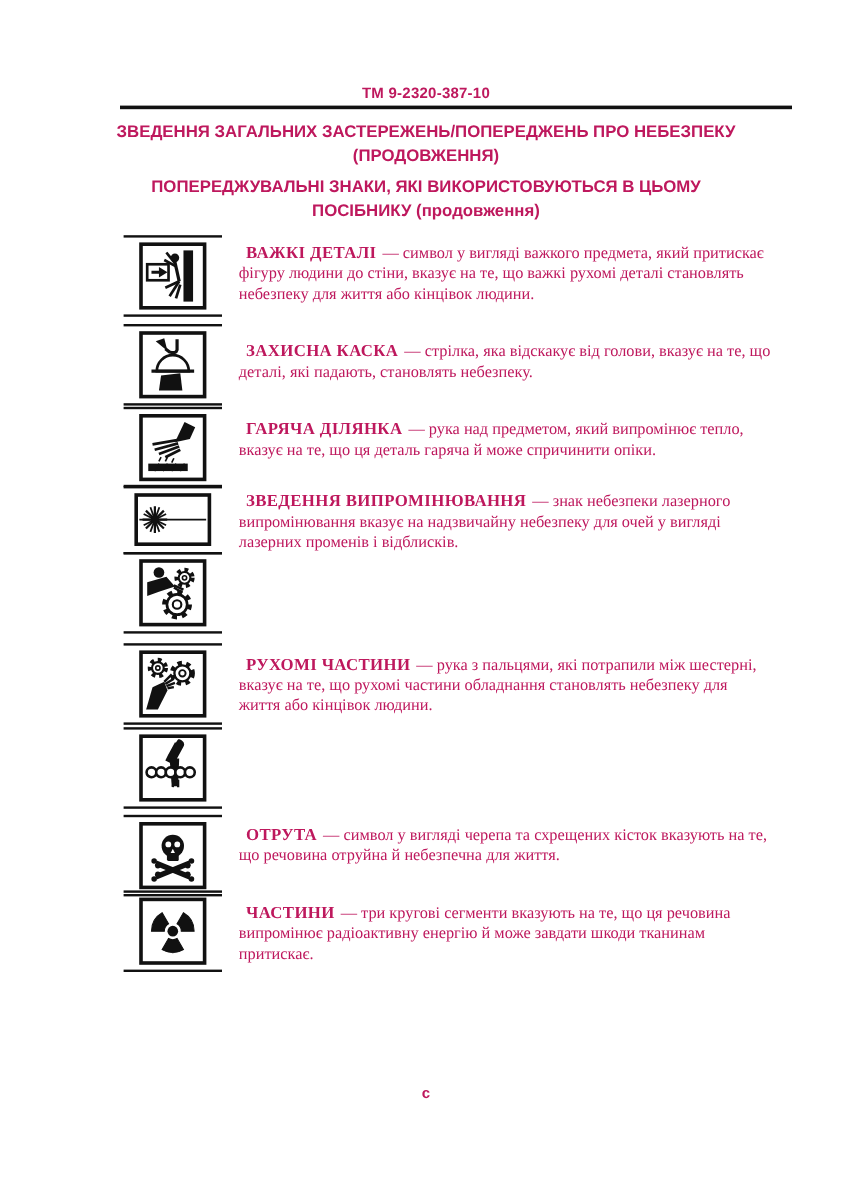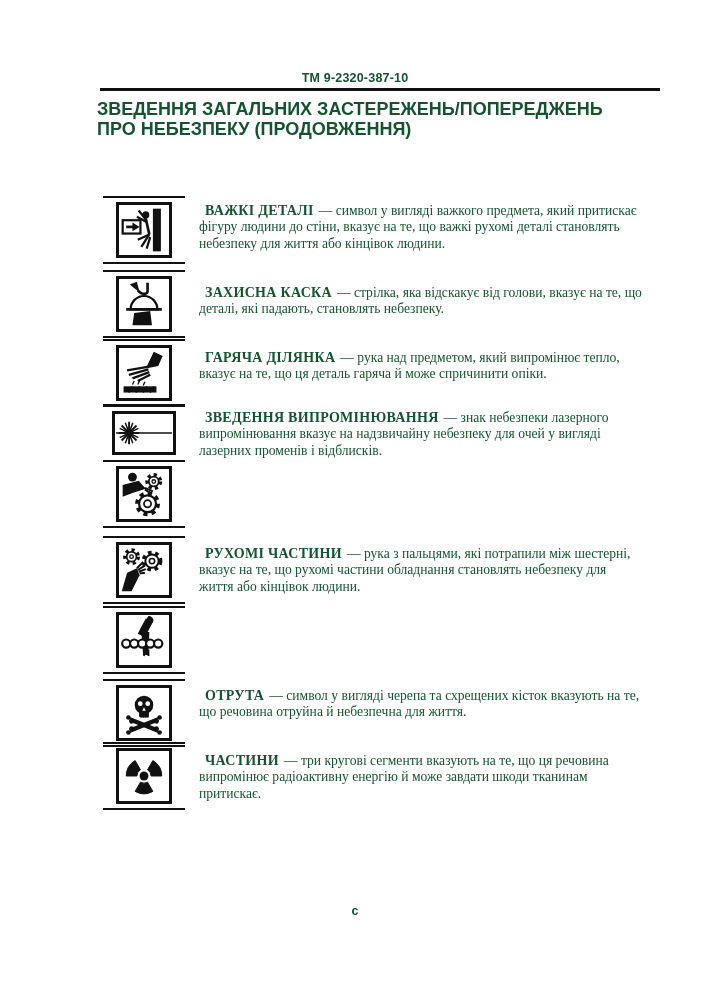--- a/index.html
+++ b/index.html
@@ -2,36 +2,36 @@
 <html><head>
 <meta charset="utf-8">
 <style>
   html,body{margin:0;padding:0;background:#e8e8e8;}
   .page{
     position:relative;
     width:710px;height:1000px;
     margin:0 auto;
     background:#ffffff;
     font-family:"Liberation Serif", serif;
-    color:#14532d;
+    color:#be185d;
     overflow:hidden;
   }
   .sans{font-family:"Liberation Sans", sans-serif;}
   .doc-number{
     position:absolute; top:71px; left:0; width:100%;
     text-align:center; font-weight:bold; font-size:12.5px;
     letter-spacing:0.2px;
   }
   .top-rule{
     position:absolute; top:88px; left:100px; width:560px; height:2.5px;
     background:#111;
   }
   .page-title{
     position:absolute; top:99px; left:97px; width:516px;
-    text-align:left; font-weight:bold; font-size:18px; line-height:20px;
+    text-align:center; font-weight:bold; font-size:14px; line-height:20px;
   }
   .page-subtitle{
     position:absolute; top:145px; left:97px; width:516px;
     text-align:center; font-weight:bold; font-size:14px; line-height:20px;
   }
   .iconwrap{
     position:absolute; left:103px; width:82px;
     display:flex; flex-direction:column; align-items:center;
   }
   .iconwrap .rule{width:82px; height:2px; background:#111;}
@@ -60,20 +60,21 @@
   svg line, svg path, svg polyline{stroke:#111;}
 </style>
 </head>
 <body>
 
 <div class="page">
 
   <div class="doc-number sans">ТМ 9-2320-387-10</div>
   <div class="top-rule"></div>
   <div class="page-title sans">ЗВЕДЕННЯ ЗАГАЛЬНИХ ЗАСТЕРЕЖЕНЬ/ПОПЕРЕДЖЕНЬ ПРО НЕБЕЗПЕКУ (ПРОДОВЖЕННЯ)</div>
+  <div class="page-subtitle sans">ПОПЕРЕДЖУВАЛЬНІ ЗНАКИ, ЯКІ ВИКОРИСТОВУЮТЬСЯ В ЦЬОМУ ПОСІБНИКУ (продовження)</div>
 
   <div class="iconwrap" style="top:196px">
     <div class="rule"></div>
     <div class="sym">
       <svg width="48" height="48" viewBox="0 0 54 54">
         <rect x="37" y="3" width="9" height="48" fill="#111"></rect>
         <rect x="3" y="16" width="20" height="15" fill="#fff" stroke="#111" stroke-width="2.5"></rect>
         <line x1="7" y1="23.5" x2="15" y2="23.5" stroke-width="3"></line>
         <polygon points="14,18.5 22,23.5 14,28.5" fill="#111"></polygon>
         <circle cx="29" cy="10" r="4" fill="#111"></circle>

